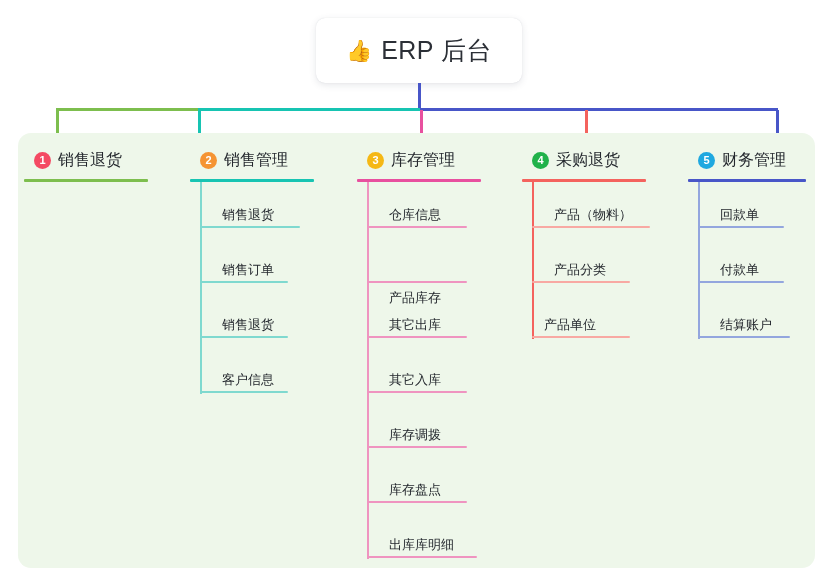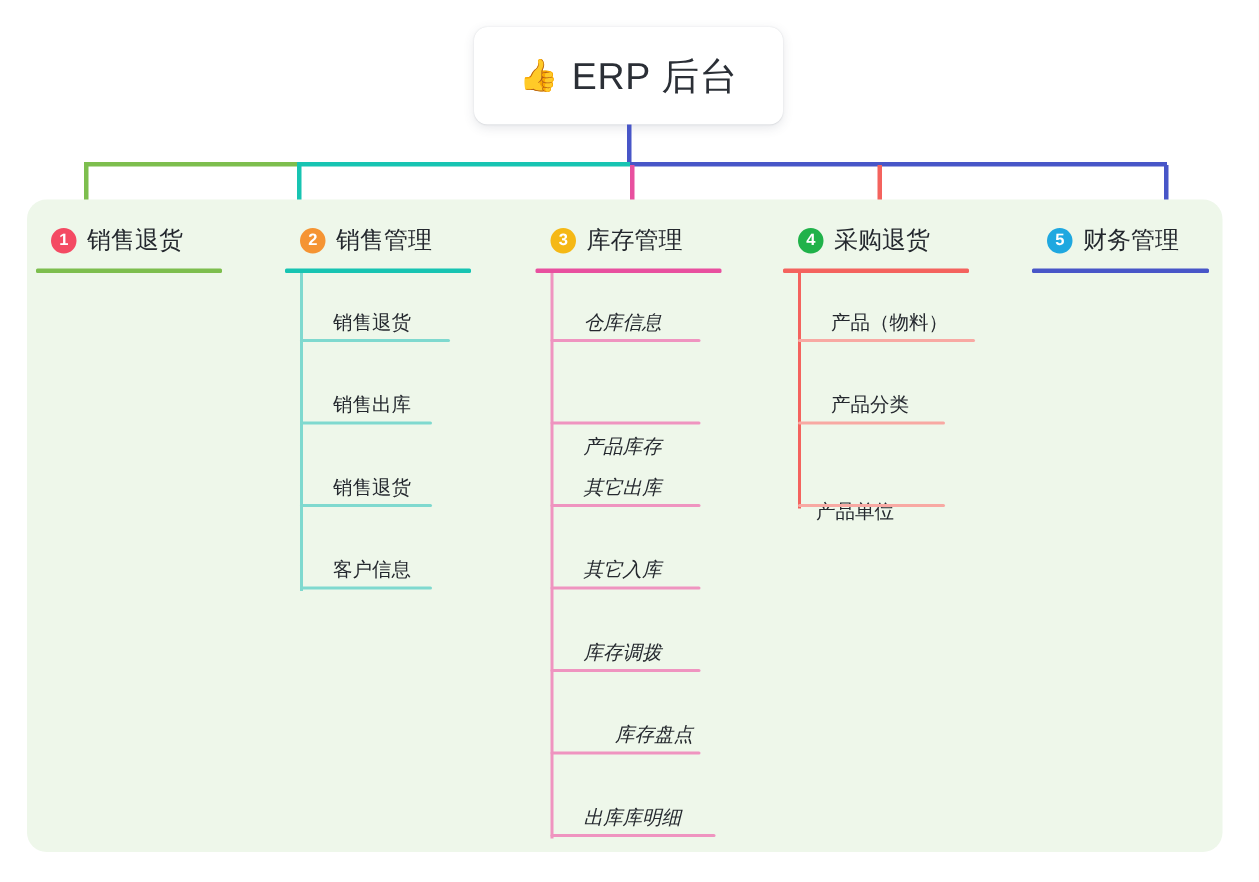--- a/index.html
+++ b/index.html
@@ -176,40 +176,40 @@
         <span class="col-title">销售管理</span>
       </div>
       <div class="head-rule" style="width: 124px; background: rgb(23, 196, 178);"></div>
       <div class="items" style="height: 220px;">
         <div class="spine" style="background: rgb(127, 217, 207); height: 212px;"></div>
         <div class="item" style="position: absolute; left: 10px; top: 0px; height: 55px;">
           <div class="item-label" style="position: absolute; top: 26px;">销售退货</div>
           <div class="item-rule" style="top: 44px; width: 100px; background: rgb(127, 217, 207);"></div>
         </div>
         <div class="item" style="position: absolute; left: 10px; top: 55px; height: 55px;">
-          <div class="item-label" style="position: absolute; top: 26px;">销售出库</div>
+          <div class="item-label" style="position: absolute; top: 26px;">销售订单</div>
           <div class="item-rule" style="top: 44px; width: 88px; background: rgb(127, 217, 207);"></div>
         </div>
         <div class="item" style="position: absolute; left: 10px; top: 110px; height: 55px;">
           <div class="item-label" style="position: absolute; top: 26px;">销售退货</div>
           <div class="item-rule" style="top: 44px; width: 88px; background: rgb(127, 217, 207);"></div>
         </div>
         <div class="item" style="position: absolute; left: 10px; top: 165px; height: 55px;">
           <div class="item-label" style="position: absolute; top: 26px;">客户信息</div>
           <div class="item-rule" style="top: 44px; width: 88px; background: rgb(127, 217, 207);"></div>
         </div>
       </div>
     </div>
     <div class="column" style="left: 339px; width: 150px;">
       <div class="col-head" style="margin-top: 14px;">
         <span class="badge" style="background: rgb(245, 184, 21);">3</span>
         <span class="col-title">库存管理</span>
       </div>
       <div class="head-rule" style="width: 124px; background: rgb(232, 80, 159);"></div>
-      <div class="items" style="height: 385px; font-style: italic;">
+      <div class="items" style="height: 385px;">
         <div class="spine" style="background: rgb(239, 148, 192); height: 377px;"></div>
         <div class="item" style="position: absolute; left: 10px; top: 0px; height: 55px;">
           <div class="item-label" style="position: absolute; top: 26px;">仓库信息</div>
           <div class="item-rule" style="top: 44px; width: 100px; background: rgb(239, 148, 192);"></div>
         </div>
         <div class="item" style="position: absolute; left: 10px; top: 55px; height: 55px;">
           <div class="item-label" style="position: absolute; top: 26px; margin-top: 28px;">产品库存</div>
           <div class="item-rule" style="top: 44px; width: 100px; background: rgb(239, 148, 192);"></div>
         </div>
         <div class="item" style="position: absolute; left: 10px; top: 110px; height: 55px;">
@@ -218,21 +218,21 @@
         </div>
         <div class="item" style="position: absolute; left: 10px; top: 165px; height: 55px;">
           <div class="item-label" style="position: absolute; top: 26px;">其它入库</div>
           <div class="item-rule" style="top: 44px; width: 100px; background: rgb(239, 148, 192);"></div>
         </div>
         <div class="item" style="position: absolute; left: 10px; top: 220px; height: 55px;">
           <div class="item-label" style="position: absolute; top: 26px;">库存调拨</div>
           <div class="item-rule" style="top: 44px; width: 100px; background: rgb(239, 148, 192);"></div>
         </div>
         <div class="item" style="position: absolute; left: 10px; top: 275px; height: 55px;">
-          <div class="item-label" style="position: absolute; top: 26px; margin-left: 21px;">库存盘点</div>
+          <div class="item-label" style="position: absolute; top: 26px;">库存盘点</div>
           <div class="item-rule" style="top: 44px; width: 100px; background: rgb(239, 148, 192);"></div>
         </div>
         <div class="item" style="position: absolute; left: 10px; top: 330px; height: 55px;">
           <div class="item-label" style="position: absolute; top: 26px;">出库库明细</div>
           <div class="item-rule" style="top: 44px; width: 110px; background: rgb(239, 148, 192);"></div>
         </div>
       </div>
     </div>
     <div class="column" style="left: 504px; width: 160px;">
       <div class="col-head" style="margin-top: 14px;">
@@ -244,25 +244,40 @@
         <div class="spine" style="background: rgb(244, 99, 94); height: 157px;"></div>
         <div class="item" style="position: absolute; left: 10px; top: 0px; height: 55px;">
           <div class="item-label" style="position: absolute; top: 26px;">产品（物料）</div>
           <div class="item-rule" style="top: 44px; width: 118px; background: rgb(248, 169, 163);"></div>
         </div>
         <div class="item" style="position: absolute; left: 10px; top: 55px; height: 55px;">
           <div class="item-label" style="position: absolute; top: 26px;">产品分类</div>
           <div class="item-rule" style="top: 44px; width: 98px; background: rgb(248, 169, 163);"></div>
         </div>
         <div class="item" style="position: absolute; left: 10px; top: 110px; height: 55px;">
-          <div class="item-label" style="position: absolute; top: 42px; padding-left: 12px;">产品单位</div>
+          <div class="item-label" style="position: absolute; top: 26px; padding-left: 12px;">产品单位</div>
           <div class="item-rule" style="top: 44px; width: 98px; background: rgb(248, 169, 163);"></div>
         </div>
       </div>
     </div>
     <div class="column" style="left: 670px; width: 140px;">
       <div class="col-head" style="margin-top: 14px;">
         <span class="badge" style="background: rgb(31, 168, 224);">5</span>
         <span class="col-title">财务管理</span>
       </div>
       <div class="head-rule" style="width: 118px; background: rgb(72, 86, 200);"></div>
+      <div class="items" style="height: 165px;">
+        <div class="spine" style="background: rgb(147, 166, 222); height: 157px;"></div>
+        <div class="item" style="position: absolute; left: 10px; top: 0px; height: 55px;">
+          <div class="item-label" style="position: absolute; top: 26px;">回款单</div>
+          <div class="item-rule" style="top: 44px; width: 86px; background: rgb(147, 166, 222);"></div>
+        </div>
+        <div class="item" style="position: absolute; left: 10px; top: 55px; height: 55px;">
+          <div class="item-label" style="position: absolute; top: 26px;">付款单</div>
+          <div class="item-rule" style="top: 44px; width: 86px; background: rgb(147, 166, 222);"></div>
+        </div>
+        <div class="item" style="position: absolute; left: 10px; top: 110px; height: 55px;">
+          <div class="item-label" style="position: absolute; top: 26px;">结算账户</div>
+          <div class="item-rule" style="top: 44px; width: 92px; background: rgb(147, 166, 222);"></div>
+        </div>
+      </div>
     </div>
   </div>
 
 </body></html>

